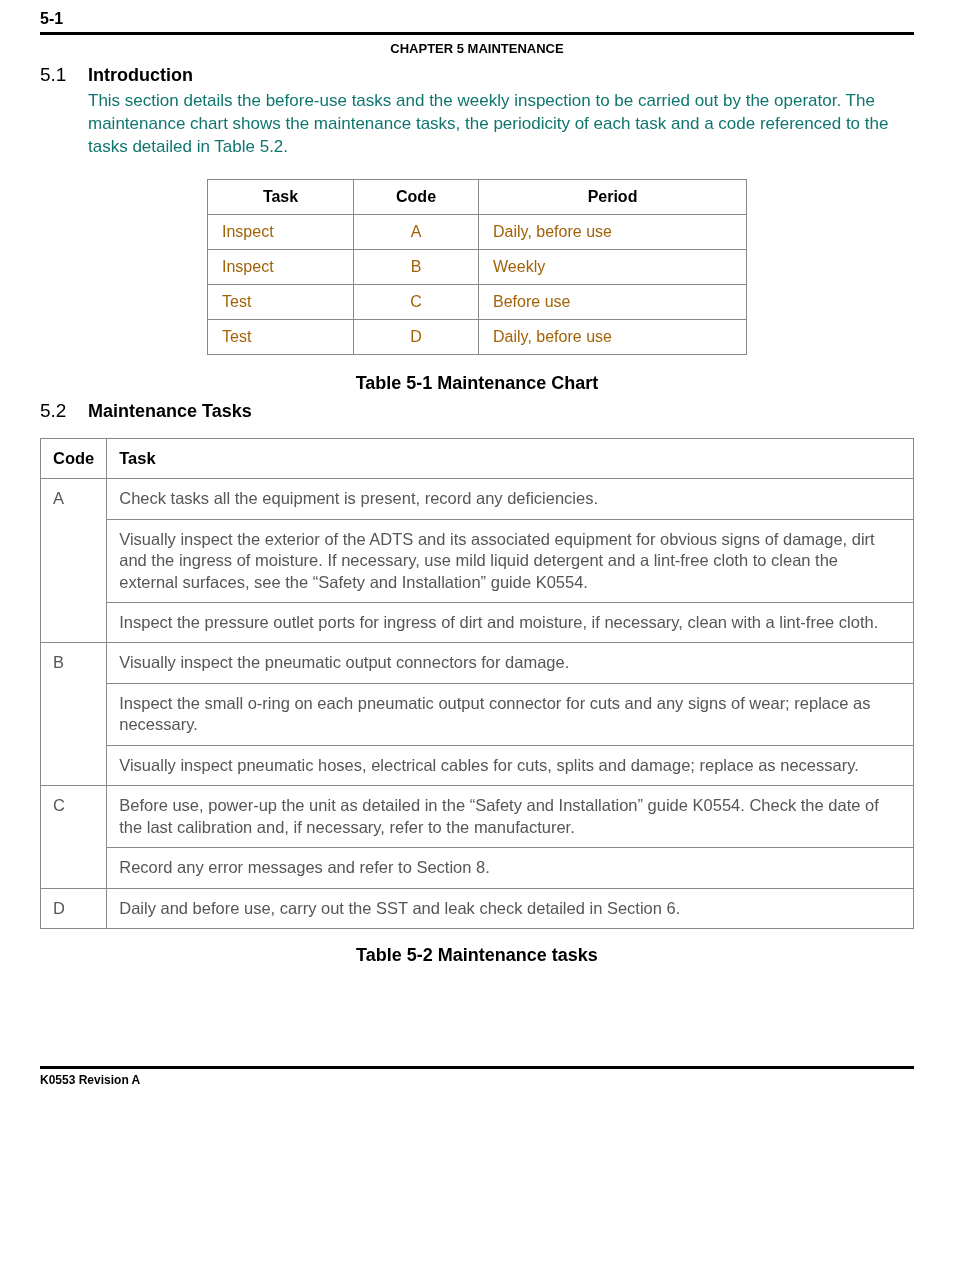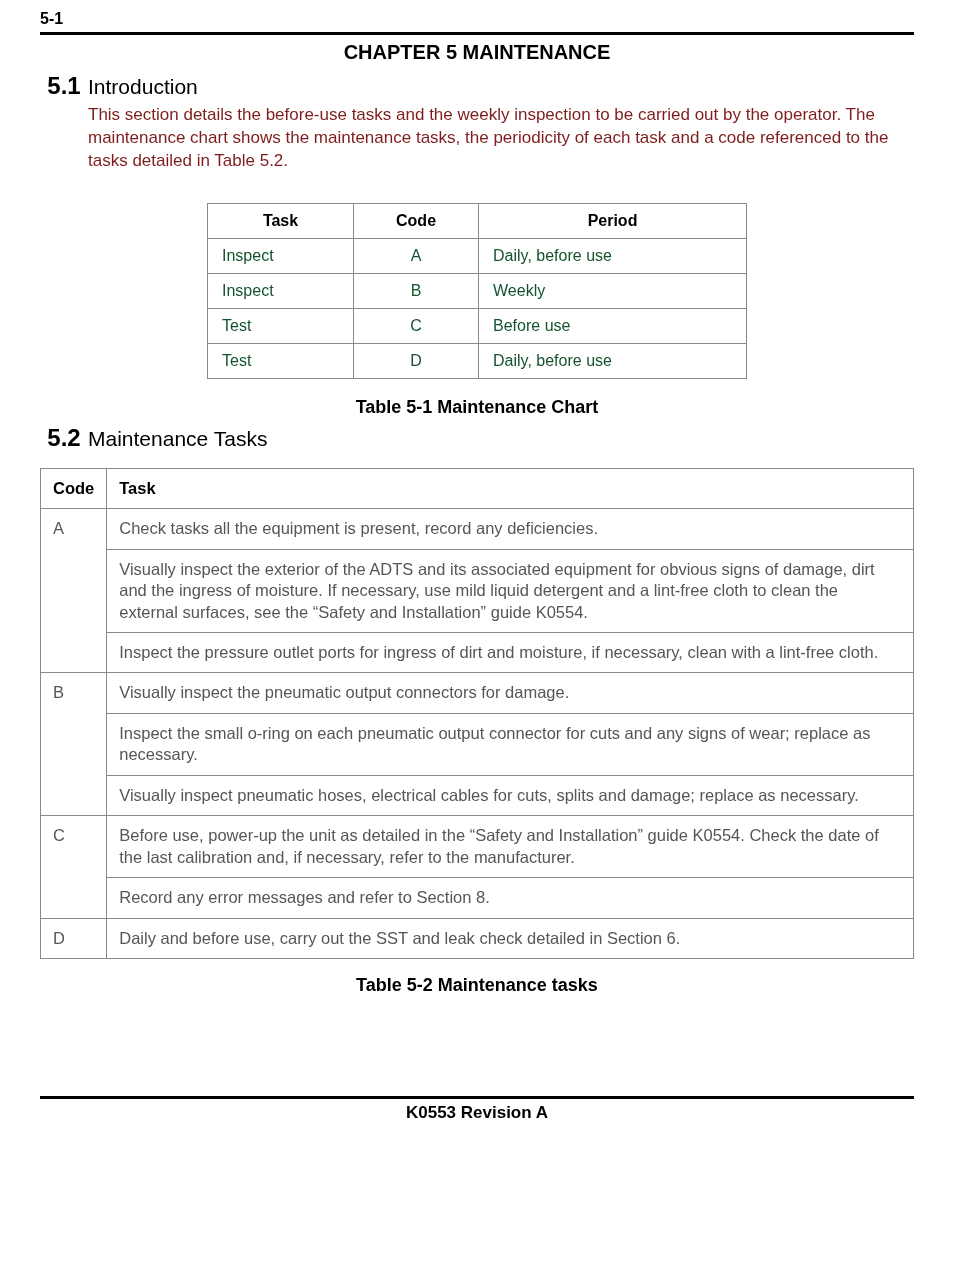--- a/index.html
+++ b/index.html
@@ -29,65 +29,64 @@
       font-size: 22px;
       font-weight: bold;
     }
     .header-rule {
       border: none;
       border-top: 3px solid #000;
       margin-bottom: 6px;
     }
     .chapter-title {
       text-align: center;
-      font-size: 20px;
+      font-size: 13px;
       font-weight: bold;
       margin-bottom: 8px;
     }
     .section-row {
       display: flex;
       align-items: baseline;
       margin-bottom: 4px;
     }
     .section-number {
-      font-size: 24px;
-      font-weight: bold;
+      font-size: 19px;
+      font-weight: normal;
       width: 48px;
       flex-shrink: 0;
-      text-align: center;
     }
     .section-title {
-      font-size: 21px;
-      font-weight: normal;
+      font-size: 18px;
+      font-weight: bold;
     }
     .body-text {
       font-size: 17px;
       line-height: 1.35;
       margin-left: 48px;
-      margin-bottom: 30px;
-      color: #7f1d1d;
+      margin-bottom: 20px;
+      color: #0f766e;
     }
     .table1 {
       border-collapse: collapse;
       margin: 0 auto 18px auto;
       width: 540px;
     }
     .table1 th, .table1 td {
       border: 1px solid #888;
       padding: 8px 14px;
       font-size: 16px;
       text-align: left;
     }
     .table1 th {
       font-weight: bold;
       text-align: center;
       color: #000;
     }
     .table1 td {
-      color: #14532d;
+      color: #a16207;
     }
     .table1 td.col-code {
       text-align: center;
     }
     .table-caption {
       text-align: center;
       font-size: 18px;
       font-weight: bold;
       margin-bottom: 6px;
     }
@@ -118,22 +117,22 @@
       width: 60px;
       vertical-align: top;
     }
     .footer-rule {
       border: none;
       border-top: 3px solid #000;
       margin-top: 100px;
       margin-bottom: 4px;
     }
     .footer-text {
-      text-align: center;
-      font-size: 17px;
+      text-align: left;
+      font-size: 12px;
       font-weight: bold;
     }
   </style>
 </head>
 <body>
 
 <div class="header-row">
   <div class="page-number">5-1</div>
 </div>
 <hr class="header-rule">

